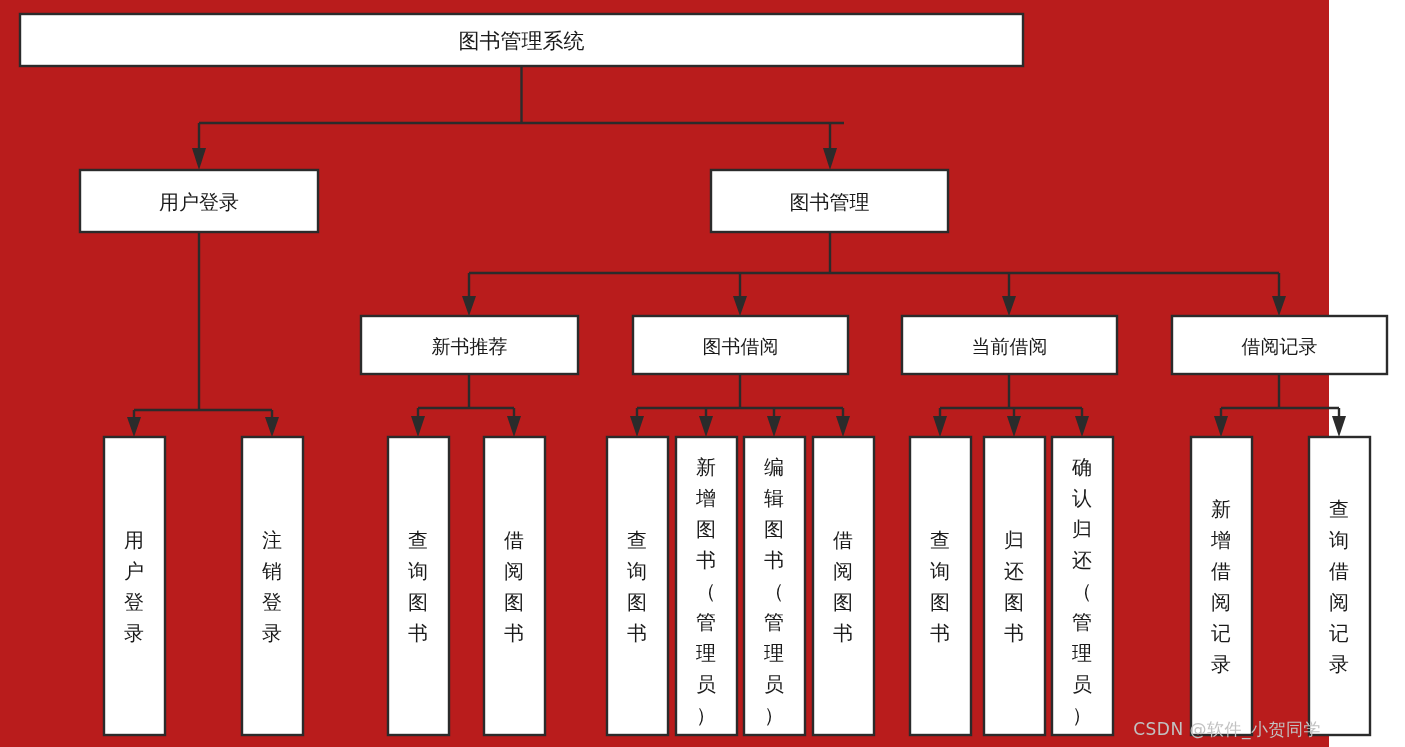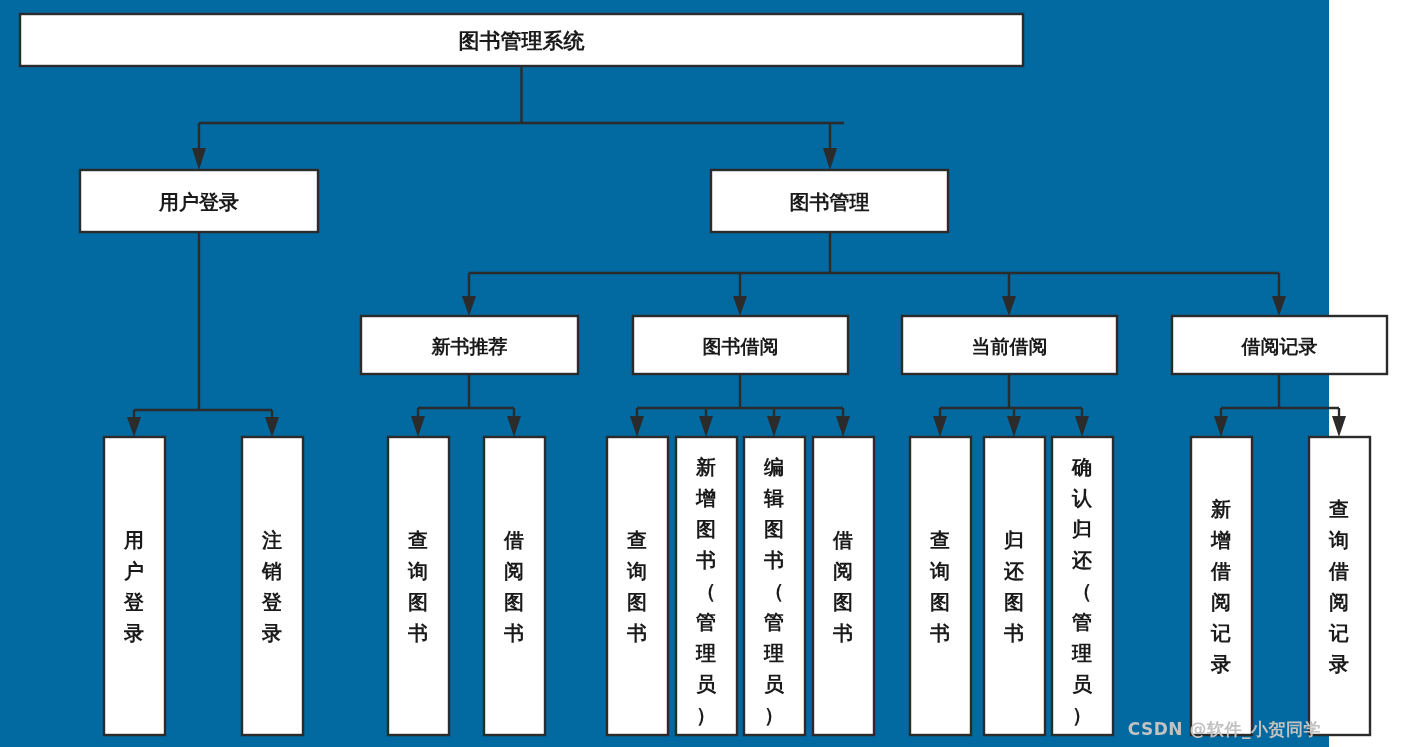--- a/index.html
+++ b/index.html
@@ -10,22 +10,21 @@
   body {
     width: 1405px;
     height: 747px;
     font-family: "DejaVu Sans", "Liberation Sans", sans-serif;
     overflow: hidden;
   }
   #diagram-root {
     position: relative;
     width: 1329px;
     height: 747px;
-    background: #0369a1;
-    font-weight: bold;
+    background: #b91c1c;
   }
   svg.diagram-canvas {
     position: absolute;
     left: 0;
     top: 0;
     width: 1405px;
     height: 747px;
     display: block;
   }
   .node-box {

